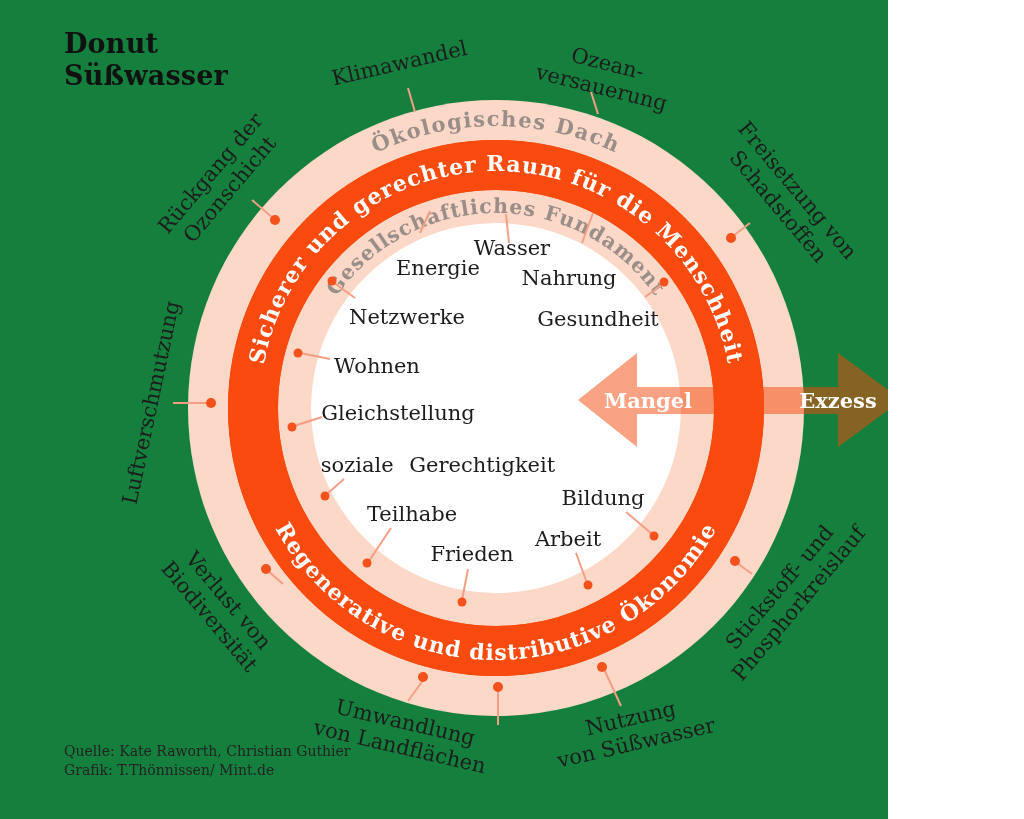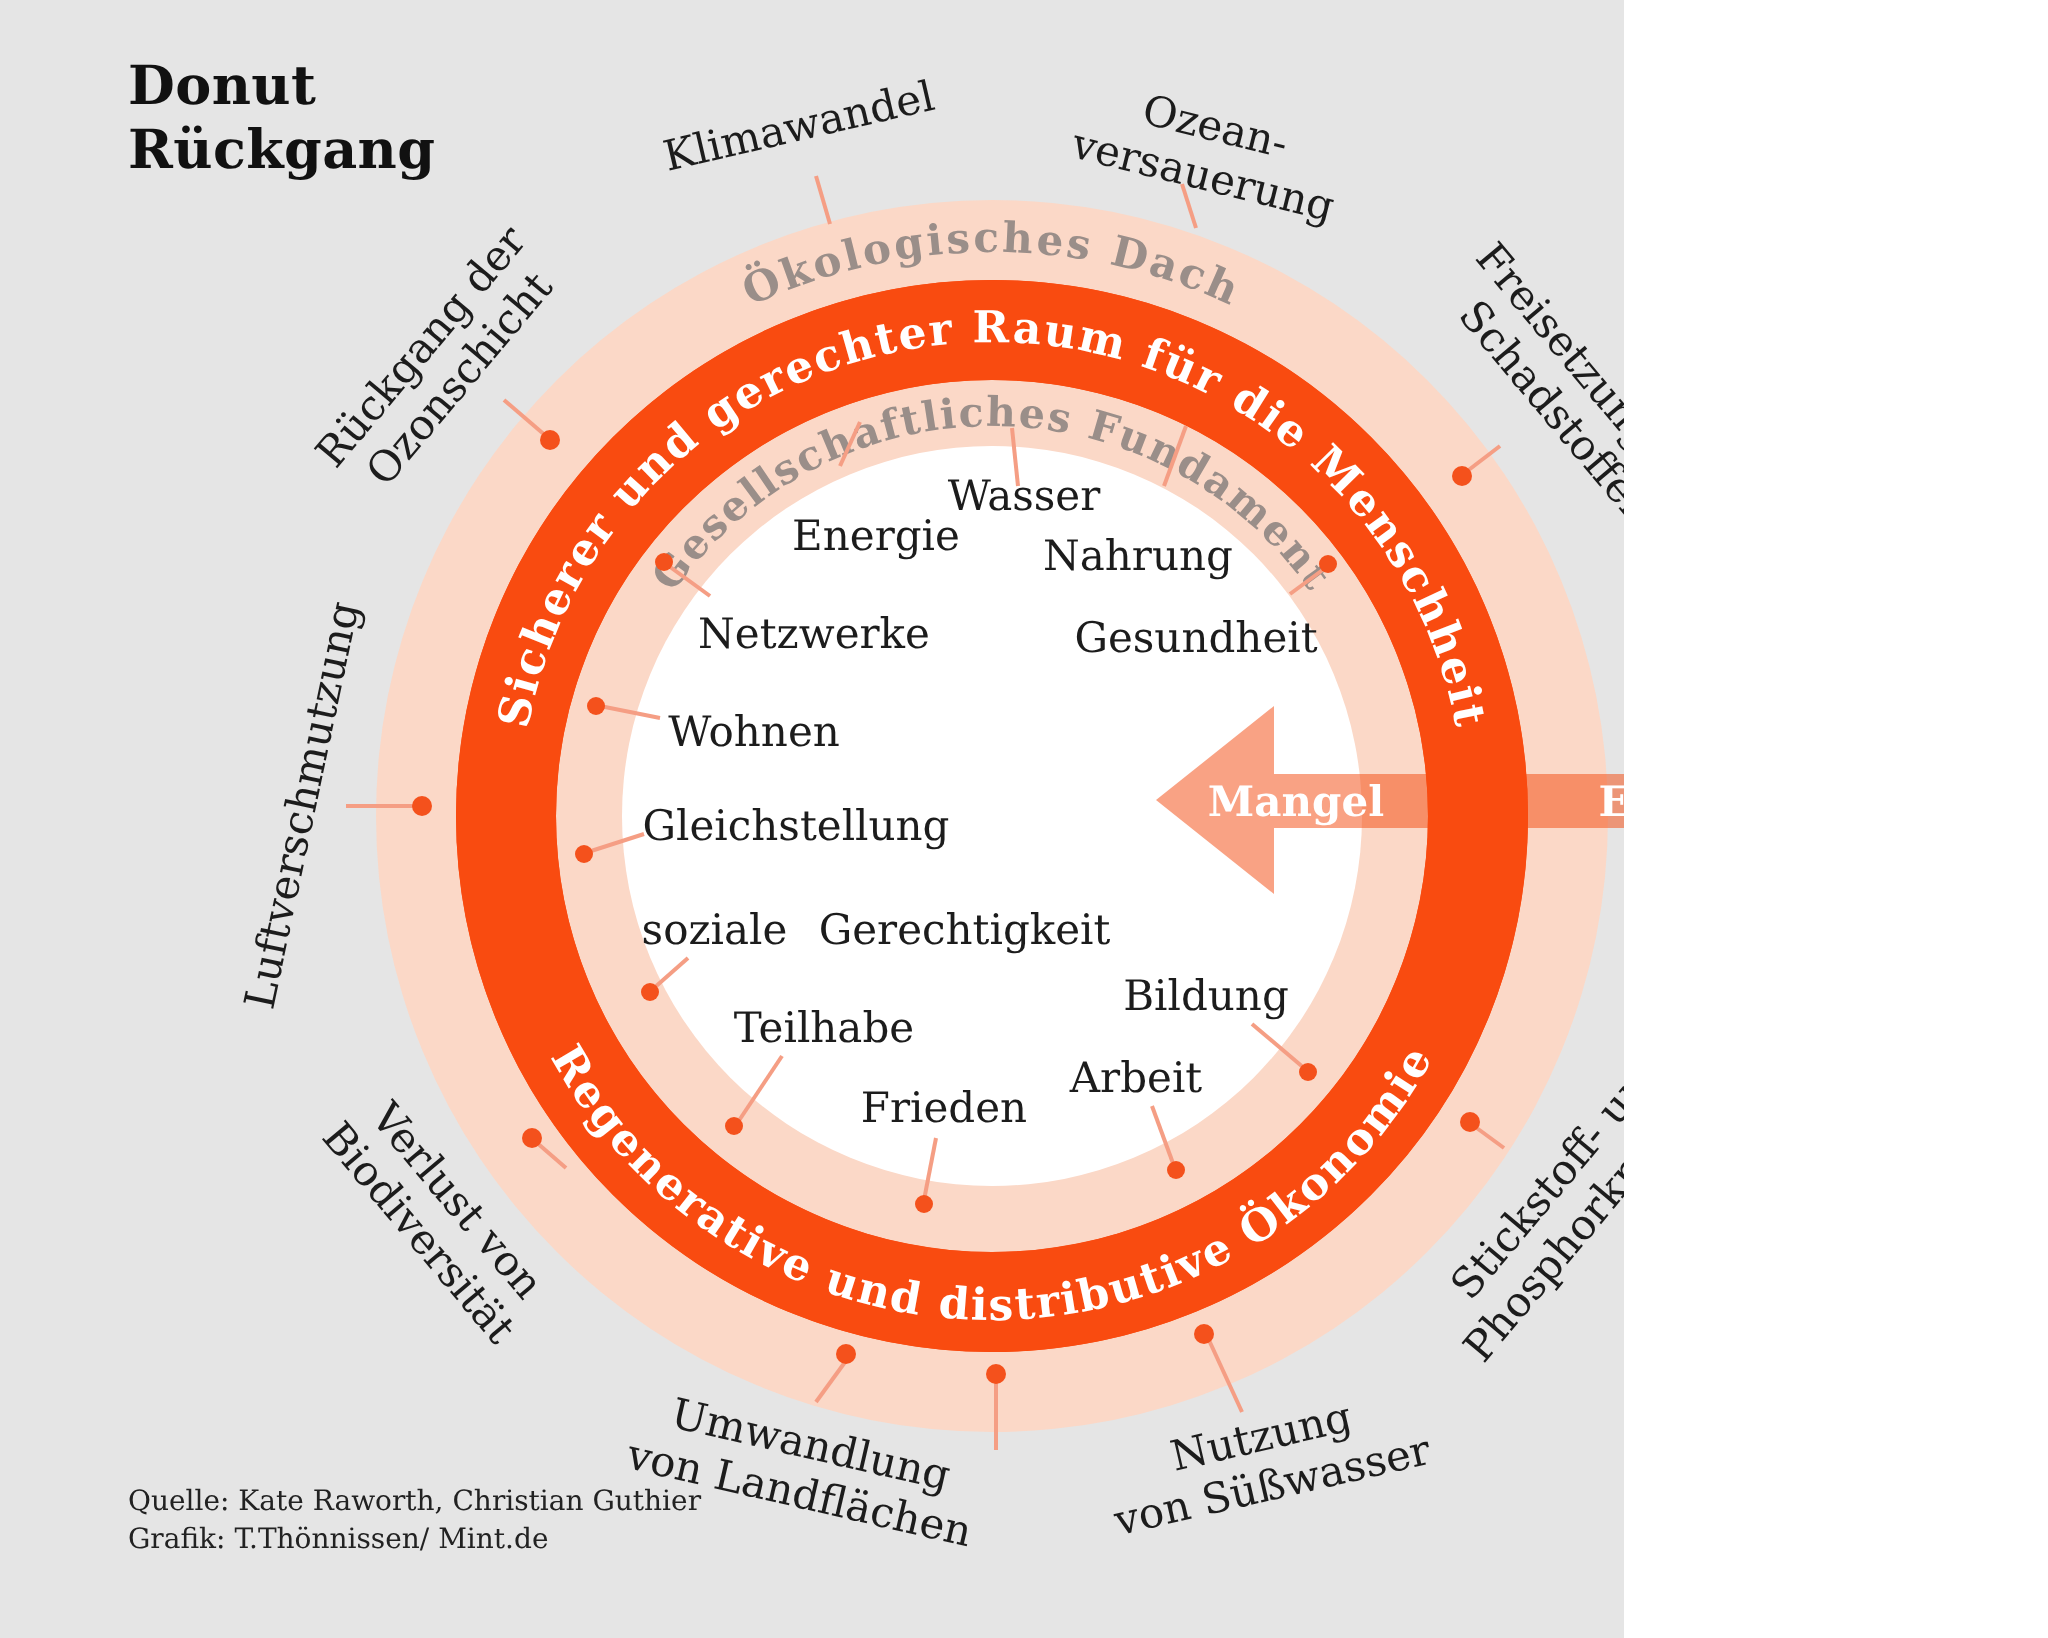--- a/index.html
+++ b/index.html
@@ -1,16 +1,16 @@
 <!DOCTYPE html>
 <html><head>
 <meta charset="utf-8">
 <style>
   html,body{margin:0;padding:0;background:#fff;}
-  .stage{position:relative;width:812px;height:819px;background:#e5e5e5;overflow:hidden;
+  .stage{position:relative;width:888px;height:819px;background:#15803d;overflow:hidden;
          font-family:"DejaVu Serif","Liberation Serif",serif;}
   .title{position:absolute;left:64px;top:28px;font-weight:bold;font-size:27px;line-height:1.2;
          color:#111;letter-spacing:.2px;}
   .source{position:absolute;left:64px;top:742px;font-size:14px;line-height:1.35;color:#222;}
   svg{position:absolute;left:0;top:0;}
   .ring-text-gray{font-weight:bold;font-size:21px;fill:#9a8e89;letter-spacing:1.5px;}
   .ring-text-gray2{font-weight:bold;font-size:20.5px;fill:#9a8e89;letter-spacing:1px;}
   .ring-text-white{font-weight:bold;font-size:22px;fill:#ffffff;letter-spacing:1px;}
   .inner-label{font-size:21px;fill:#1c1c1c;text-anchor:middle;}
   .outer-label{font-size:21px;fill:#1c1c1c;text-anchor:middle;}
@@ -18,21 +18,21 @@
   .leader{stroke:#f59e84;stroke-width:2;fill:none;}
   .dot{fill:#f4511c;}
 </style>
 </head>
 <body>
 
 <div class="stage">
 
   <div class="title">
     <div>Donut</div>
-    <div>Rückgang</div>
+    <div>Süßwasser</div>
   </div>
 
   <svg width="1024" height="819" viewBox="0 0 1024 819">
     <defs>
       <path id="arcCeiling" d="M 215,407 A 281,281 0 0 1 777,407"></path>
       <path id="arcSafe" d="M 260,407 A 236,236 0 0 1 732,407"></path>
       <path id="arcFound" d="M 302,407 A 194,194 0 0 1 690,407"></path>
       <path id="arcRegen" d="M 245,409 A 251,251 0 0 0 747,409"></path>
     </defs>
 

